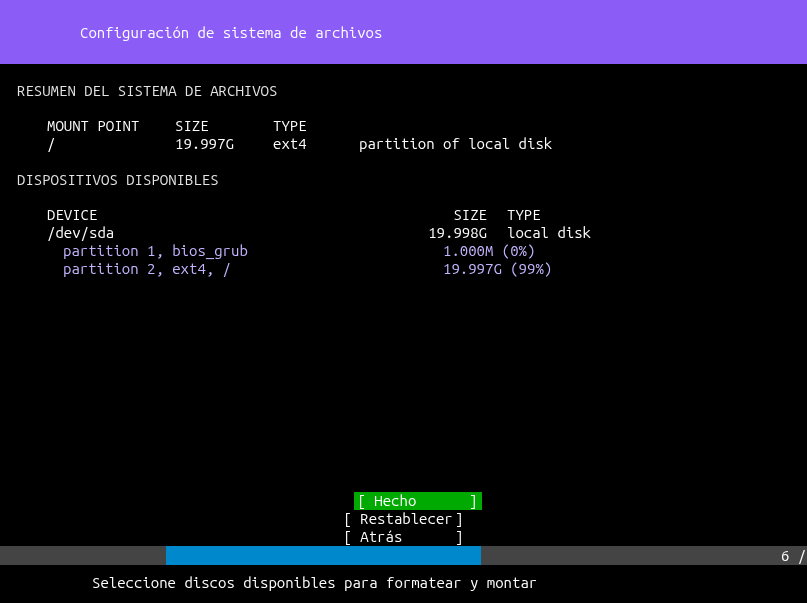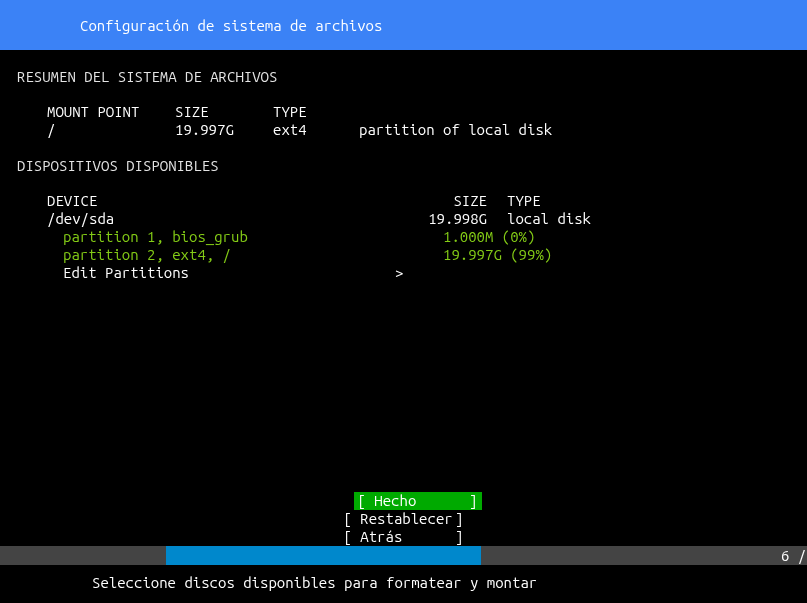--- a/index.html
+++ b/index.html
@@ -11,22 +11,22 @@
       width: 807px;
       height: 603px;
       background: #000000;
       font-family: 'Ubuntu Mono', 'DejaVu Sans Mono', 'Courier New', monospace;
       font-size: 15px;
       color: #ffffff;
       overflow: hidden;
       position: relative;
     }
     .header-bar {
-      background: #3b82f6;
-      height: 50px;
+      background: #8b5cf6;
+      height: 64px;
       display: flex;
       align-items: center;
       padding-left: 80px;
       color: #ffffff;
     }
     .content {
       padding: 18px 17px 0 17px;
     }
     .section-title {
       color: #e5e5e5;
@@ -43,21 +43,21 @@
     .col-size { width: 98px; }
     .col-type { width: 86px; }
     .col-devtype { flex: 1; }
     .section-spacer {
       height: 18px;
     }
     .dev-device { width: 380px; }
     .dev-size { width: 80px; text-align: right; padding-right: 20px; }
     .dev-type { flex: 1; }
     .dim {
-      color: #84cc16;
+      color: #c4b5fd;
     }
     .sub-row {
       padding-left: 16px;
     }
     .edit-partitions {
       color: #ffffff;
     }
     .chevron {
       color: #ffffff;
     }
@@ -177,24 +177,20 @@
       <div class="dev-size">19.998G</div>
       <div class="dev-type">local disk</div>
     </div>
     <div class="row dim sub-row">
       <div class="dev-device">partition 1, bios_grub</div>
       <div class="dev-size" style="width:auto;text-align:left;padding-right:0;">1.000M (0%)</div>
     </div>
     <div class="row dim sub-row">
       <div class="dev-device">partition 2, ext4,  /</div>
       <div class="dev-size" style="width:auto;text-align:left;padding-right:0;">19.997G (99%)</div>
-    </div>
-    <div class="row sub-row edit-partitions">
-      <div style="width:332px;">Edit Partitions</div>
-      <div class="chevron">&gt;</div>
     </div>
   </div>
 
 </div>
 
 <div class="buttons-area">
   <button class="btn btn-selected">
     <span class="bracket-l">[ </span><span class="underline-first">Hecho</span><span class="bracket-r">]</span>
   </button>
   <button class="btn">

